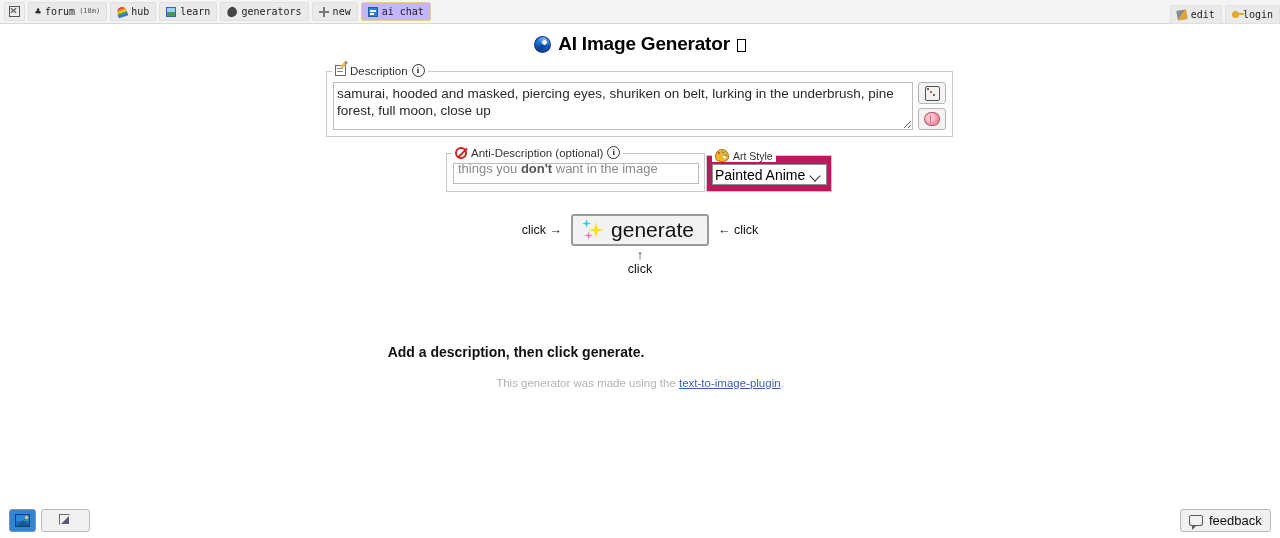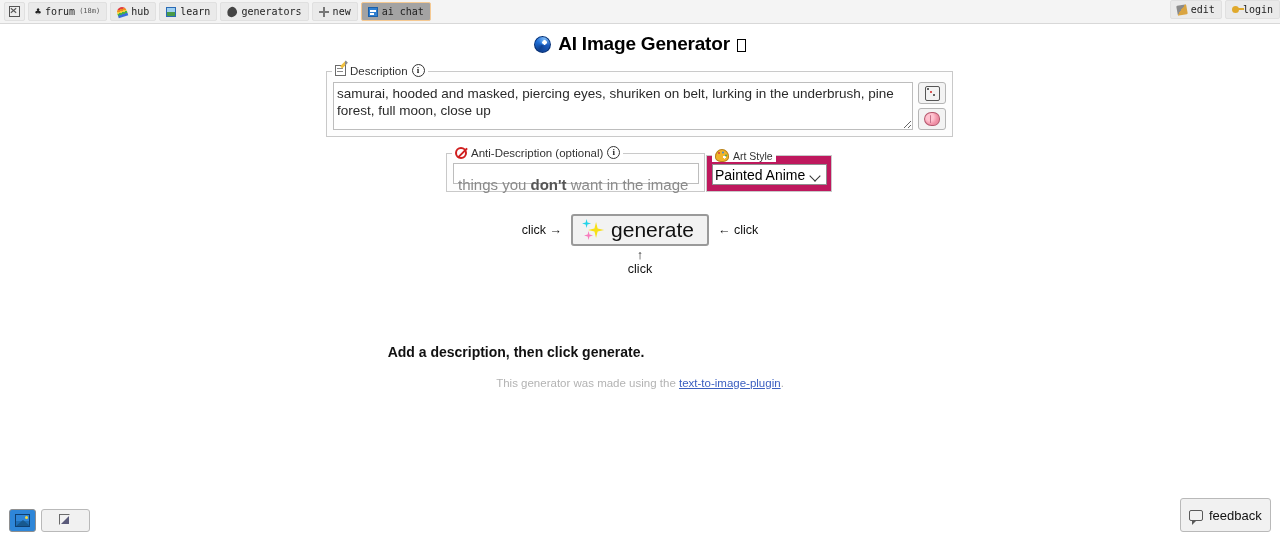--- a/index.html
+++ b/index.html
@@ -29,21 +29,21 @@
     display: flex;
     align-items: center;
     padding: 0 4px;
   }
   .nav-left { display: flex; align-items: center; gap: 3px; }
   .nav-right {
     position: absolute;
     right: 0px; top: 0;
     height: 24px;
     display: flex;
-    align-items: flex-start;
+    align-items: flex-end;
     gap: 3px;
   }
   .navbtn {
     display: inline-flex;
     align-items: center;
     gap: 4px;
     height: 17px;
     padding: 0 6px;
     background: #eaeaea;
     border: 1px solid #e0e0e0;
@@ -53,21 +53,21 @@
     line-height: 17px;
     color: #222;
     white-space: nowrap;
     cursor: pointer;
   }
   .navbtn.square {
     padding: 0 4px;
     background: #eeeeee;
   }
   .navbtn.active {
-    background: #a3a3a3;
+    background: #c4b5fd;
     border-color: #f5c992;
   }
   .navbtn .sup {
     font-size: 7px;
     vertical-align: super;
     color: #555;
   }
   .navbtn .glyph { font-size: 10px; line-height: 1; }
 
   .icon-sq {
@@ -334,22 +334,22 @@
     font-family: "Liberation Sans", sans-serif;
     font-size: 13.5px;
     color: #2a2a2a;
     padding: 1px 3px;
     margin-top: 3px;
     outline: none;
   }
   input.anti-input::placeholder { color: #8a8a8a; }
   .ph-overlay {
     position: absolute;
-    left: 11px; top: 20px;
-    font-size: 15px;
+    left: 11px; top: 4px;
+    font-size: 13px;
     color: #8a8a8a;
     pointer-events: none;
     white-space: nowrap;
     line-height: 21px;
   }
   .ph-overlay b { color: #555; font-weight: bold; }
   .ic-ban {
     width: 12px; height: 12px;
     border: 2px solid #d01f1f;
     border-radius: 50%;
@@ -571,21 +571,21 @@
     border-right: 4px solid transparent;
     border-bottom: 4px solid transparent;
     transform: rotate(180deg);
   }
   #btn-feedback {
     right: 9px;
     width: 91px;
     gap: 6px;
     font-size: 13px;
     color: #111;
-    padding: 16px 8px;
+    padding: 5px 8px;
     justify-content: flex-start;
   }
   .ic-bubble {
     width: 14px; height: 11px;
     border: 1.5px solid #5a5a5a;
     border-radius: 2px;
     box-sizing: border-box;
     position: relative;
     flex: none;
   }

